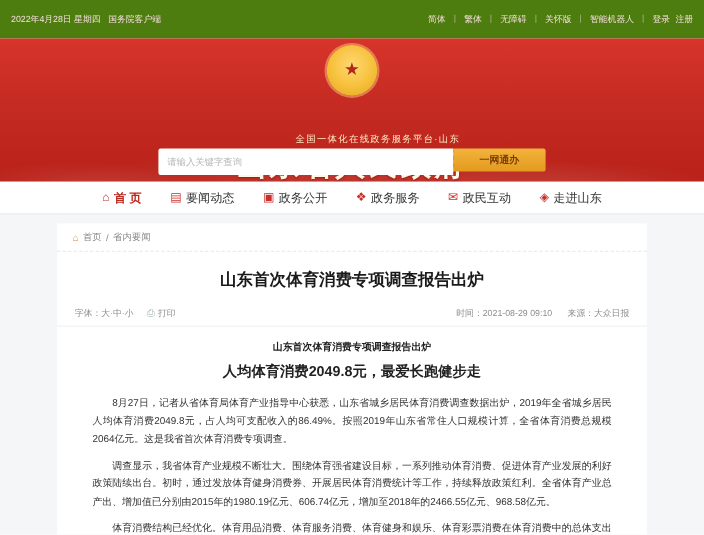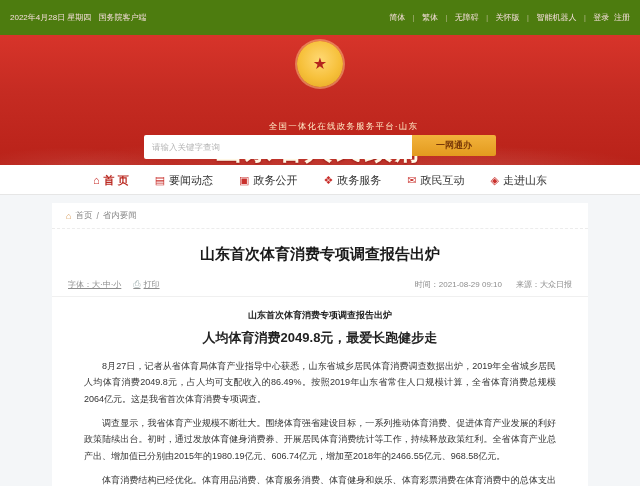--- a/index.html
+++ b/index.html
@@ -158,21 +158,21 @@
     padding: 16px 40px 12px 40px;
     font-family: "Liberation Sans", sans-serif;
   }
 
   .meta {
     display:flex; align-items:center; justify-content:space-between;
     padding: 3px 16px 6px 16px;
     font-size: 8px; color:#8d8d8d;
     border-bottom: 1px solid #f0f0f0;
   }
-  .meta .left { display:flex; align-items:center; gap:12px;text-decoration:underline; }
+  .meta .left { display:flex; align-items:center; gap:12px; }
   .meta .right { display:flex; align-items:flex-start; gap:14px; }
   .meta .fontsize b { font-weight:normal; }
   .printer { display:flex; align-items:center; gap:3px; }
   .printer .picon { font-size:9px; color:#9aa; }
 
   .body-text {
     padding: 10px 32px 0 32px;
     font-size: 9px;
     line-height: 1.85;
     color: #333;

